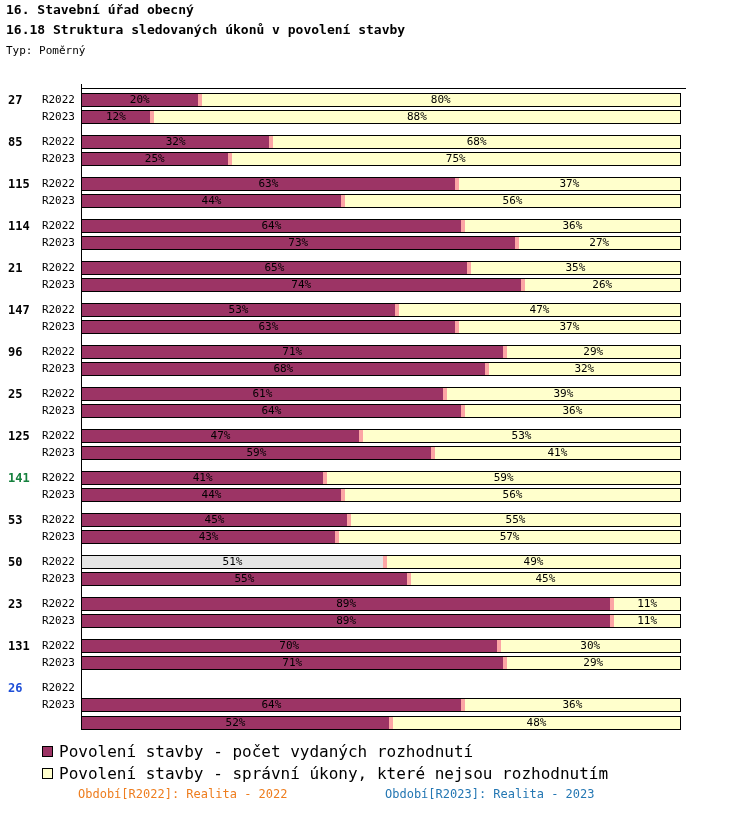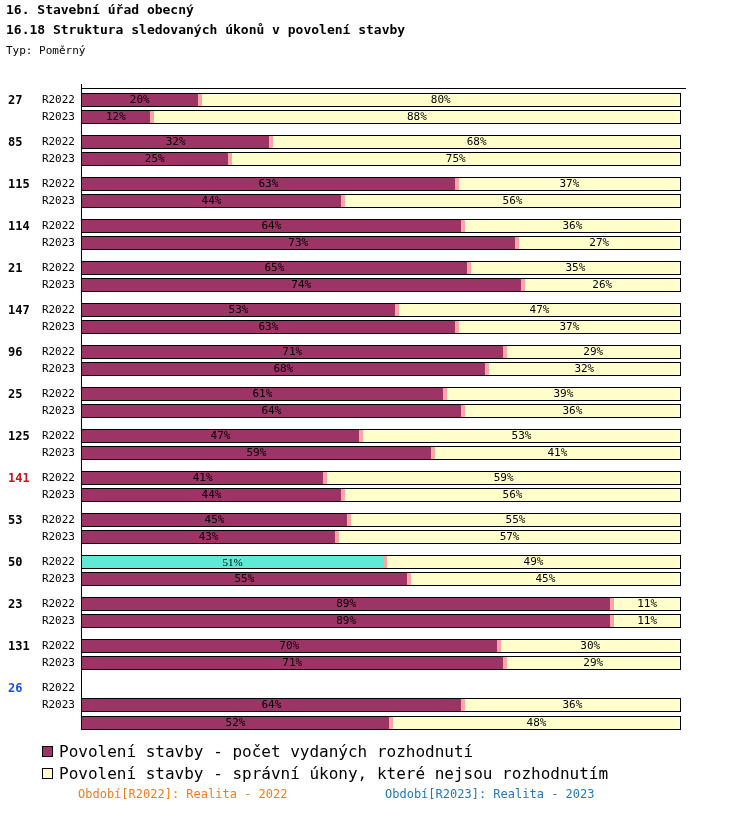--- a/index.html
+++ b/index.html
@@ -199,21 +199,21 @@
       </div>
       <div class="year-label" style="top: 446px;">R2023</div>
       <div class="bar" style="top: 446px;">
         <div class="seg seg-a" style="width: 59%; background: rgb(156, 52, 101);">
           <span>59%</span>
         </div>
         <div class="seg seg-b" style="background: rgb(255, 255, 204);">
           <span>41%</span>
         </div>
       </div>
-      <div class="group-label" style="top: 471px; color: #b91c1c;">141</div>
+      <div class="group-label" style="top: 471px; color: #15803d;">141</div>
       <div class="year-label" style="top: 471px;">R2022</div>
       <div class="bar" style="top: 471px;">
         <div class="seg seg-a" style="width: 41%; background: rgb(156, 52, 101);">
           <span>41%</span>
         </div>
         <div class="seg seg-b" style="background: rgb(255, 255, 204);">
           <span>59%</span>
         </div>
       </div>
       <div class="year-label" style="top: 488px;">R2023</div>
@@ -240,21 +240,21 @@
         <div class="seg seg-a" style="width: 43%; background: rgb(156, 52, 101);">
           <span>43%</span>
         </div>
         <div class="seg seg-b" style="background: rgb(255, 255, 204);">
           <span>57%</span>
         </div>
       </div>
       <div class="group-label" style="top: 555px; color: rgb(0, 0, 0);">50</div>
       <div class="year-label" style="top: 555px;">R2022</div>
       <div class="bar" style="top: 555px;">
-        <div class="seg seg-a" style="width: 51%; background: #5eead4; font-family: Liberation Serif, serif;">
+        <div class="seg seg-a" style="width: 51%; background: #e5e5e5;">
           <span>51%</span>
         </div>
         <div class="seg seg-b" style="background: rgb(255, 255, 204);">
           <span>49%</span>
         </div>
       </div>
       <div class="year-label" style="top: 572px;">R2023</div>
       <div class="bar" style="top: 572px;">
         <div class="seg seg-a" style="width: 55%; background: rgb(156, 52, 101);">
           <span>55%</span>

